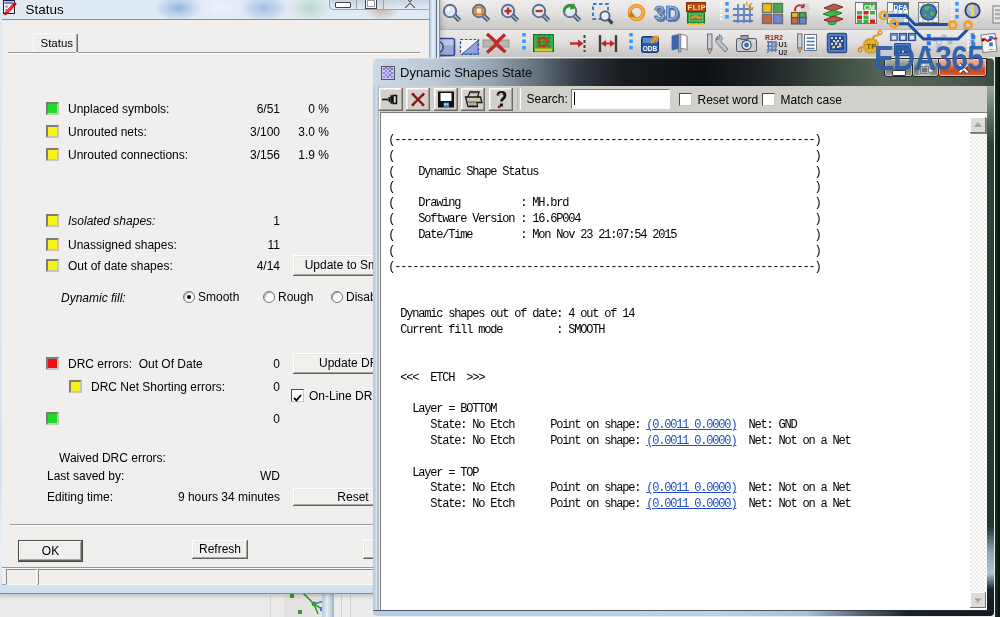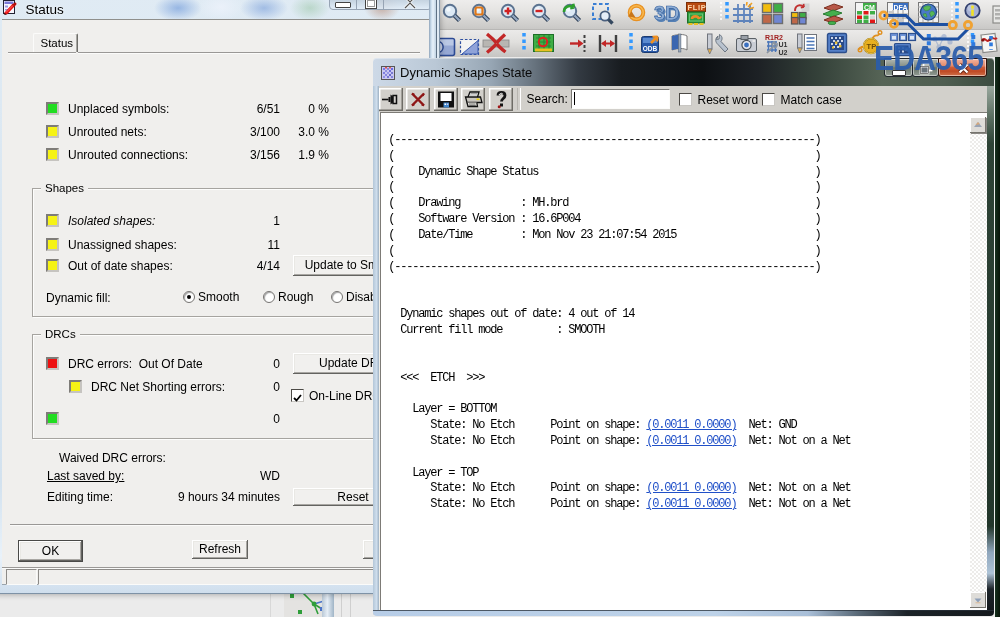--- a/index.html
+++ b/index.html
@@ -403,62 +403,56 @@
     <div class="t11 rt" style="left:270px;top:83px;width:57px;">0 %</div>
     <div class="led" style="left:44px;top:105px;background:#f6f315;"></div>
     <div class="t11" style="left:66px;top:106px;">Unrouted nets:</div>
     <div class="t11 rt" style="left:218px;top:106px;width:60px;">3/100</div>
     <div class="t11 rt" style="left:270px;top:106px;width:57px;">3.0 %</div>
     <div class="led" style="left:44px;top:128px;background:#f6f315;"></div>
     <div class="t11" style="left:66px;top:129px;">Unrouted connections:</div>
     <div class="t11 rt" style="left:218px;top:129px;width:60px;">3/156</div>
     <div class="t11 rt" style="left:270px;top:129px;width:57px;">1.9 %</div>
 
-    <div class="gbox" style="left:30px;top:168px;width:383px;height:127px;">
-      <div class="glab">Shapes</div>
-    </div>
     <div class="led" style="left:44px;top:194px;background:#f6f315;"></div>
     <div class="t11" style="left:66px;top:195px;font-style:italic;">Isolated shapes:</div>
     <div class="t11 rt" style="left:218px;top:195px;width:60px;">1</div>
     <div class="led" style="left:44px;top:218px;background:#f6f315;"></div>
     <div class="t11" style="left:66px;top:219px;">Unassigned shapes:</div>
     <div class="t11 rt" style="left:218px;top:219px;width:60px;">11</div>
     <div class="led" style="left:44px;top:239px;background:#f6f315;"></div>
     <div class="t11" style="left:66px;top:240px;">Out of date shapes:</div>
     <div class="t11 rt" style="left:218px;top:240px;width:60px;">4/14</div>
     <div class="btn" style="left:291px;top:235px;width:120px;height:21px;line-height:21px;">Update to Smooth</div>
-    <div class="t11" style="left:44px;top:272px;">Dynamic fill:</div>
+    <div class="t11" style="left:59px;top:272px;font-style:italic;">Dynamic fill:</div>
     <div class="radio sel" style="left:181px;top:271px;"></div>
     <div class="t11" style="left:196px;top:271px;">Smooth</div>
     <div class="radio" style="left:261px;top:271px;"></div>
     <div class="t11" style="left:276px;top:271px;">Rough</div>
     <div class="radio" style="left:329px;top:271px;"></div>
     <div class="t11" style="left:344px;top:271px;">Disabled</div>
 
-    <div class="gbox" style="left:30px;top:314px;width:383px;height:103px;">
-      <div class="glab">DRCs</div>
-    </div>
     <div class="led" style="left:44px;top:337px;background:#ee1111;"></div>
     <div class="t11" style="left:66px;top:338px;">DRC errors:  Out Of Date</div>
     <div class="t11 rt" style="left:218px;top:338px;width:60px;">0</div>
     <div class="btn" style="left:291px;top:333px;width:120px;height:21px;line-height:21px;">Update DRC</div>
     <div class="led" style="left:67px;top:360px;background:#f6f315;"></div>
     <div class="t11" style="left:89px;top:361px;">DRC Net Shorting errors:</div>
     <div class="t11 rt" style="left:218px;top:361px;width:60px;">0</div>
     <div class="cbx" style="left:289px;top:369px;">
       <svg width="11" height="11" viewBox="0 0 11 11">
         <path d="M2 5 L4.5 7.5 L9 2" stroke="#000" stroke-width="1.8" fill="none"></path>
       </svg>
     </div>
     <div class="t11" style="left:307px;top:370px;">On-Line DRC</div>
     <div class="led" style="left:44px;top:392px;background:#21dd21;"></div>
     <div class="t11" style="left:57px;top:393px;margin-top:39px;">Waived DRC errors:</div>
     <div class="t11 rt" style="left:218px;top:393px;width:60px;">0</div>
 
-    <div class="t11" style="left:45px;top:450px;text-decoration:underline;">Last saved by:</div>
+    <div class="t11" style="left:45px;top:450px;">Last saved by:</div>
     <div class="t11 rt" style="left:218px;top:450px;width:60px;">WD</div>
     <div class="t11" style="left:45px;top:471px;">Editing time:</div>
     <div class="t11 rt" style="left:156px;top:471px;width:122px;">9 hours 34 minutes</div>
     <div class="btn" style="left:291px;top:468px;width:120px;height:18px;line-height:18px;">Reset</div>
 
     <div class="btn" style="left:16px;top:520px;width:63px;height:20px;line-height:20px;border:1px solid #4a4a48;box-shadow:inset -1px -1px 0 #636360, inset 1px 1px 0 #ffffff, inset -2px -2px 0 #a9a7a3, inset 2px 2px 0 #e9e8e4;">OK</div>
     <div class="btn" style="left:190px;top:520px;width:56px;height:19px;line-height:19px;">Refresh</div>
     <div class="btn" style="left:361px;top:520px;width:56px;height:19px;line-height:19px;"></div>
 
     <div class="abs" style="left:0;top:547px;width:423px;height:1px;background:#9a9896;"></div>

